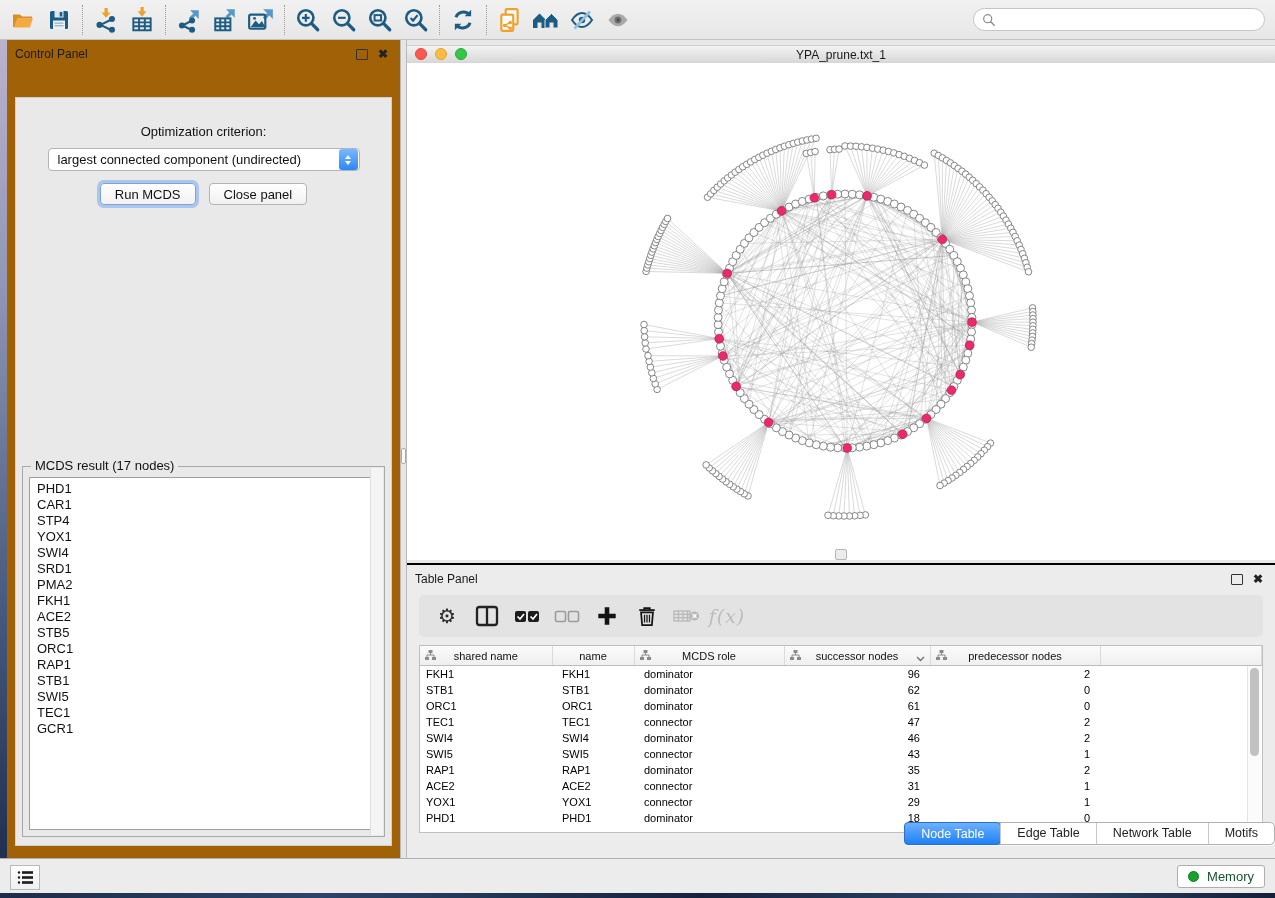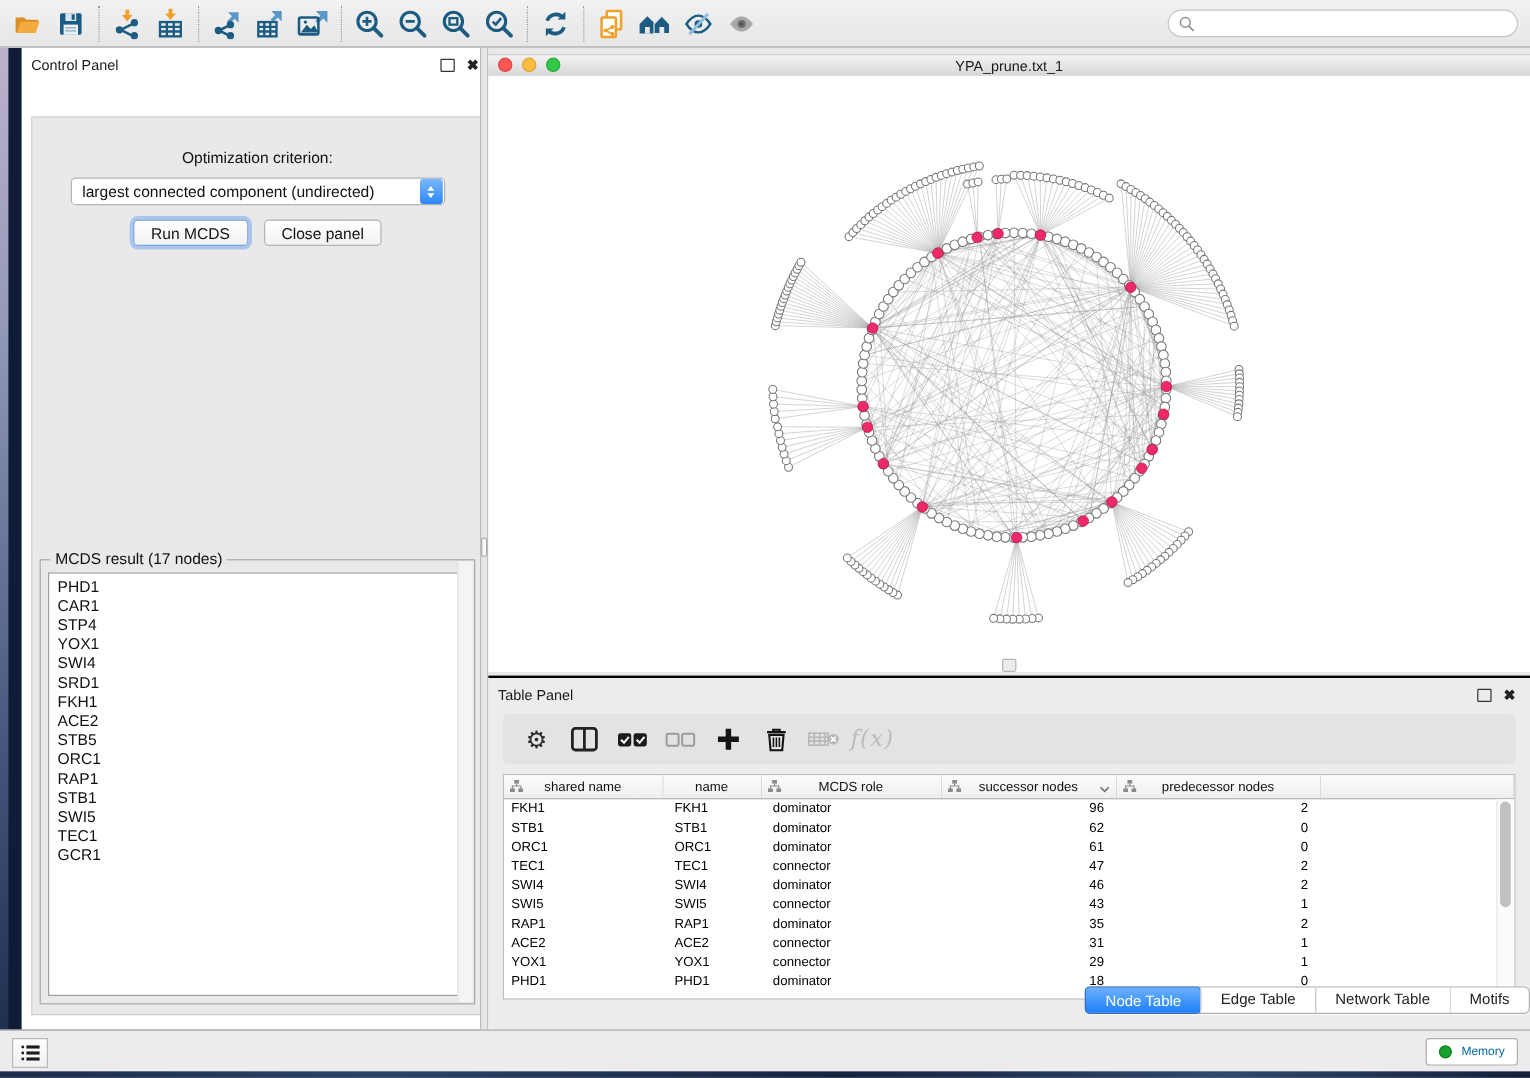--- a/index.html
+++ b/index.html
@@ -16,21 +16,21 @@
   .tb-group + .tb-group{border-left:1px dotted #9b9b9b}
   .tb-btn{width:36px;height:30px;display:flex;align-items:center;justify-content:center;border-radius:3px}
   .tb-btn svg{display:block}
   .search-box{margin-left:auto;margin-right:10px;width:278px;height:21px;background:#fff;
     border:1px solid #c5c5c5;border-radius:12px;display:flex;align-items:center;padding:0 4px 0 8px}
   .search-box input{flex:1;border:0;outline:0;background:transparent;font:12px "Liberation Sans",sans-serif}
 
   
   .left-sliver{position:absolute;left:0;top:40px;width:7px;height:818px;
     background:linear-gradient(#bdb2cd,#9097b6 30%,#46587e 70%,#1f3050)}
-  .control-panel{position:absolute;left:18px;top:40px;width:393px;height:818px;background:#ffffff;box-sizing:border-box}
+  .control-panel{position:absolute;left:7px;top:40px;width:393px;height:818px;background:#a16207;box-sizing:border-box}
   .panel-title-row{display:flex;align-items:center;padding:7px 12px 0 8px;font-size:12px;color:#1a1a1a}
   .panel-title-row .spacer{flex:1}
   .float-btn{width:10px;height:9px;border:1.5px solid #333;border-radius:1px;margin-right:10px}
   .close-btn{font-size:12px;font-weight:bold;color:#222;line-height:10px}
   .cp-tabs{position:absolute;left:0;right:0;top:33px;display:flex;justify-content:center}
   .seg{display:inline-flex;background:#fff;border:1px solid #b2b2b2;border-radius:5px;height:21px;
        box-shadow:0 1px 0 rgba(255,255,255,.6)}
   .seg-item{padding:3px 14px 0 14px;font-size:12px;color:#222;border-left:1px solid #c8c8c8;box-sizing:border-box;height:21px}
   .seg-item:first-child{border-left:0;border-radius:4px 0 0 4px}
   .seg-item:last-child{border-radius:0 4px 4px 0}
@@ -94,21 +94,21 @@
   .tbl-thumb{position:absolute;left:2px;top:2px;width:9px;height:88px;background:#c1c1c1;border-radius:5px}
   .bottom-tabs{position:absolute;left:0;right:0;top:257px;display:flex;justify-content:flex-end}
   .bottom-tabs .seg-item{padding:3px 16px 0 16px;font-size:12.5px}
   .bottom-tabs .seg-item.active{padding-top:4px}
 
   
   .statusbar{position:absolute;left:0;right:0;top:858px;height:35px;background:#ececec;border-top:1px solid #b0b0b0;box-sizing:border-box}
   .list-btn{position:absolute;left:10px;top:6px;width:28px;height:23px;background:linear-gradient(#fefefe,#f0f0f0);
     border:1px solid #b9b9b9;display:flex;align-items:center;justify-content:center}
   .memory-btn{position:absolute;right:10px;top:6px;height:23px;box-sizing:border-box;border:1px solid #aeaeae;border-radius:3px;
-    background:#fff;display:flex;align-items:center;gap:8px;padding:0 10px;font-size:10px;color:#0369a1}
+    background:#fff;display:flex;align-items:center;gap:8px;padding:0 10px;font-size:13px;color:#14532d}
   .mem-dot{width:11px;height:11px;border-radius:50%;background:#17a12d;border:1px solid #0e7e20;box-sizing:border-box}
   .wallpaper{position:absolute;left:0;top:893px;width:1275px;height:5px;
     background:linear-gradient(90deg,#1d2c4a,#2c4468 25%,#16233f 55%,#31496d 80%,#141f38)}
 </style>
 </head>
 <body class="noselect">
 
 <div class="app-toolbar">
   <div class="tb-group">
     <div class="tb-btn">
@@ -290,20 +290,21 @@
     <div class="groupbox">
       <span class="legend">MCDS result (17 nodes)</span>
       <div class="mcds-list">
 
       <div class="mcds-item">PHD1</div>
           <div class="mcds-item">CAR1</div>
           <div class="mcds-item">STP4</div>
           <div class="mcds-item">YOX1</div>
           <div class="mcds-item">SWI4</div>
           <div class="mcds-item">SRD1</div>
+          <div class="mcds-item">PMA2</div>
           <div class="mcds-item">FKH1</div>
           <div class="mcds-item">ACE2</div>
           <div class="mcds-item">STB5</div>
           <div class="mcds-item">ORC1</div>
           <div class="mcds-item">RAP1</div>
           <div class="mcds-item">STB1</div>
           <div class="mcds-item">SWI5</div>
           <div class="mcds-item">TEC1</div>
           <div class="mcds-item">GCR1</div>
         </div>

